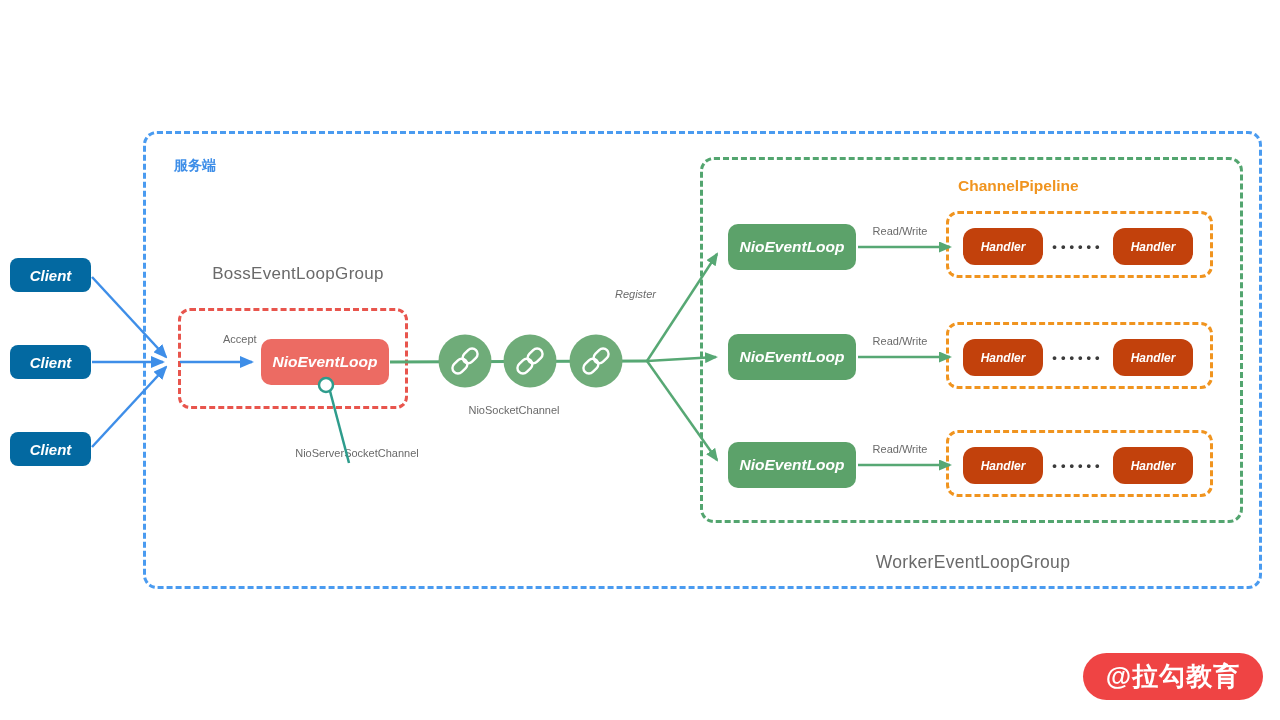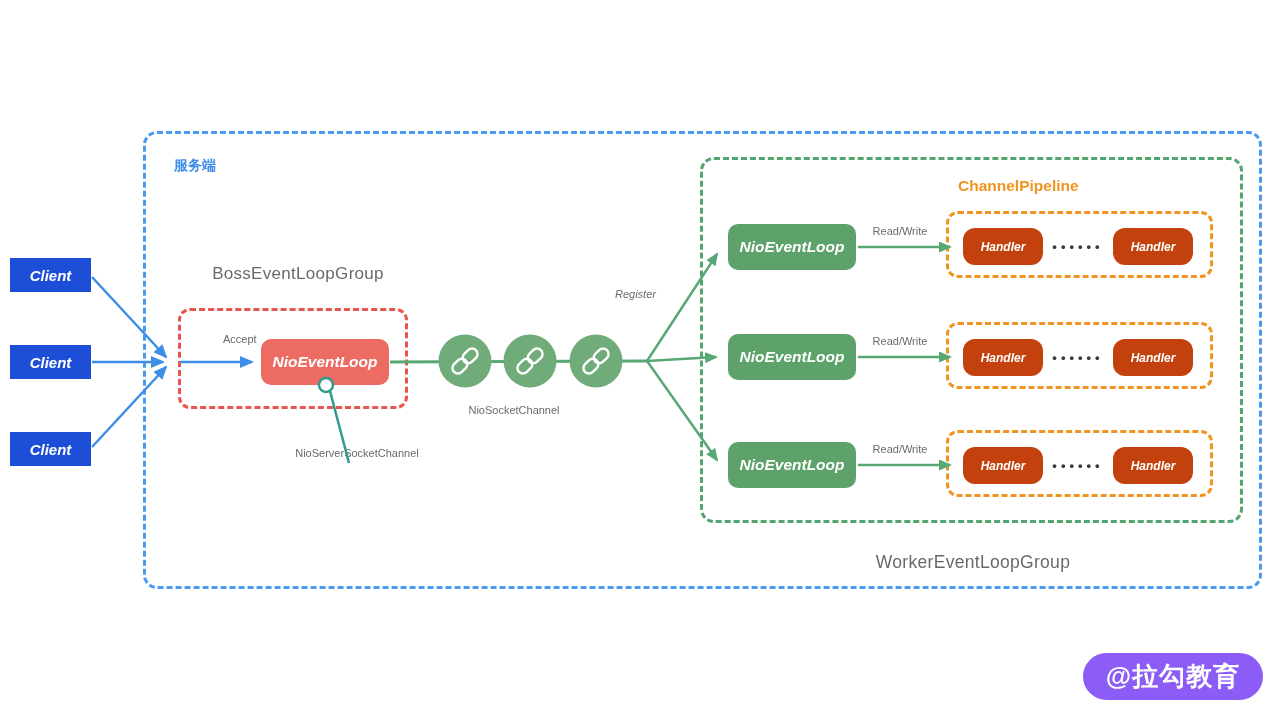--- a/index.html
+++ b/index.html
@@ -13,37 +13,37 @@
   
   .region{border-radius:14px;background:transparent;z-index:1;}
   .region.blue{border:3px dashed #4A9BF0;}
   .region.green{border:3px dashed #53A56F;}
   .region.red{border:3px dashed #E8554D;border-radius:12px;}
   .region.orange{border:3px dashed #F0941F;border-radius:12px;}
 
   
   .node{display:flex;align-items:center;justify-content:center;color:#fff;
         font-weight:600;z-index:2;font-style:italic;}
-  .node.client{background:#1d4ed8;border-radius:0;font-size:15px;}
+  .node.client{background:#0369a1;border-radius:8px;font-size:15px;}
   .node.red{background:#EC6B63;border-radius:10px;font-size:15.5px;}
   .node.green{background:#5CA26A;border-radius:10px;font-size:15.5px;}
   .node.orange{background:#c2410c;border-radius:12px;font-size:12px;}
 
   
   .lbl{color:#6A6A6A;z-index:3;white-space:nowrap;}
   .lbl.center{text-align:center;}
   .server-lbl{color:#3E8EE8;font-weight:700;font-size:14px;}
   .group-title{font-size:17.5px;letter-spacing:0.3px;}
   .pipeline-lbl{color:#F0941F;font-weight:600;font-size:15.5px;}
   .small-lbl{font-size:11px;}
   .dots{color:#3B3B3B;font-size:13px;letter-spacing:4px;font-weight:700;z-index:3;
         display:flex;align-items:center;justify-content:center;}
 
   .watermark{
-    background:#8b5cf6;border-radius:24px;z-index:10;
+    background:#ef4444;border-radius:24px;z-index:10;
     display:flex;align-items:center;justify-content:center;
     color:#FFFFFF;font-size:26px;font-weight:600;letter-spacing:1px;
   }
 </style>
 </head>
 <body>
 
 <div class="canvas">
 
   <div class="abs region blue" style="left:143px;top:131px;width:1119px;height:458px;"></div>

